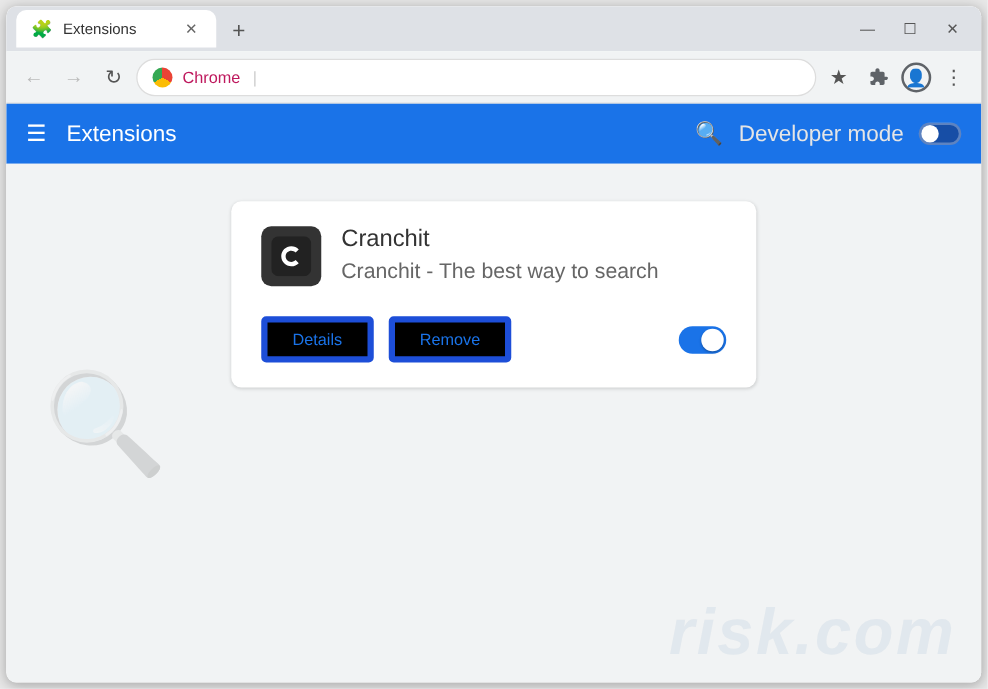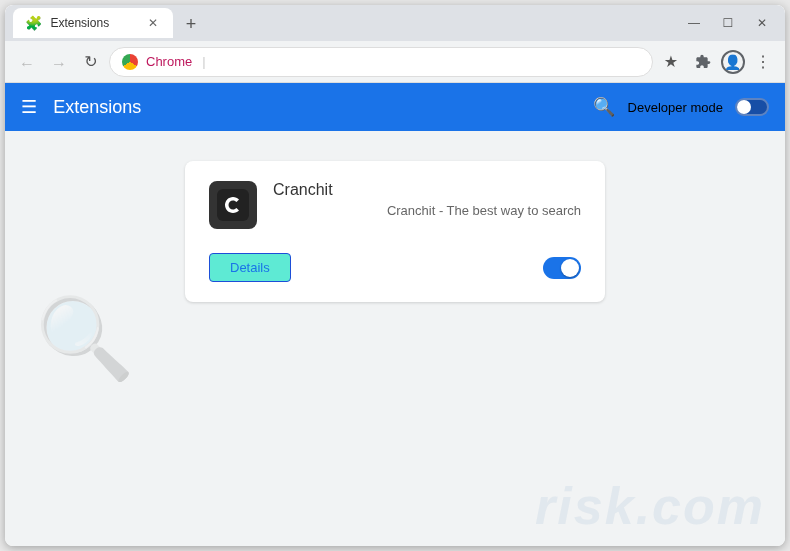--- a/index.html
+++ b/index.html
@@ -202,22 +202,22 @@
       gap: 12px;
     }
 
     .search-icon-btn {
       color: white;
       cursor: pointer;
       font-size: 18px;
     }
 
     .dev-mode-label {
-      color: #000000;
-      font-size: 13px;
+      color: #e5e5e5;
+      font-size: 18px;
     }
 
     .toggle {
       width: 34px;
       height: 18px;
       background: #174ea6;
       border-radius: 9px;
       position: relative;
       cursor: pointer;
       border: 2px solid rgba(255,255,255,0.3);
@@ -303,45 +303,44 @@
     .ext-icon svg {
       width: 32px;
       height: 32px;
     }
 
     .ext-info {
       flex: 1;
     }
 
     .ext-name {
-      font-size: 16px;
+      font-size: 19px;
       font-weight: 500;
       color: #333;
       margin-bottom: 4px;
     }
 
     .ext-desc {
-      font-size: 13px;
+      font-size: 17px;
       color: #666;
-      text-align: right;
     }
 
     .card-bottom {
       display: flex;
       align-items: center;
       gap: 12px;
     }
 
     .btn-details, .btn-remove {
       padding: 6px 20px;
       border-radius: 4px;
       font-size: 13px;
       cursor: pointer;
-      border: 1px solid #1d4ed8;
-      background: #5eead4;
+      border: 5px solid #1d4ed8;
+      background: #000000;
       color: #1a73e8;
       font-weight: 500;
     }
 
     .ext-toggle {
       width: 38px;
       height: 22px;
       background: #1a73e8;
       border-radius: 11px;
       position: relative;
@@ -458,20 +457,21 @@
             <path d="M22 10.5C20.5 9 18.4 8 16 8C11.6 8 8 11.6 8 16C8 20.4 11.6 24 16 24C18.4 24 20.5 23 22 21.5L19.5 19C18.6 19.9 17.4 20.5 16 20.5C13.5 20.5 11.5 18.5 11.5 16C11.5 13.5 13.5 11.5 16 11.5C17.4 11.5 18.6 12.1 19.5 13L22 10.5Z" fill="white"></path>
           </svg>
         </div>
         <div class="ext-info">
           <div class="ext-name">Cranchit</div>
           <div class="ext-desc">Cranchit - The best way to search</div>
         </div>
       </div>
       <div class="card-bottom">
         <button class="btn-details">Details</button>
+        <button class="btn-remove">Remove</button>
         <div class="ext-toggle">
           <div class="ext-toggle-knob"></div>
         </div>
       </div>
     </div>
 
   </div>
 
 </div>
 

